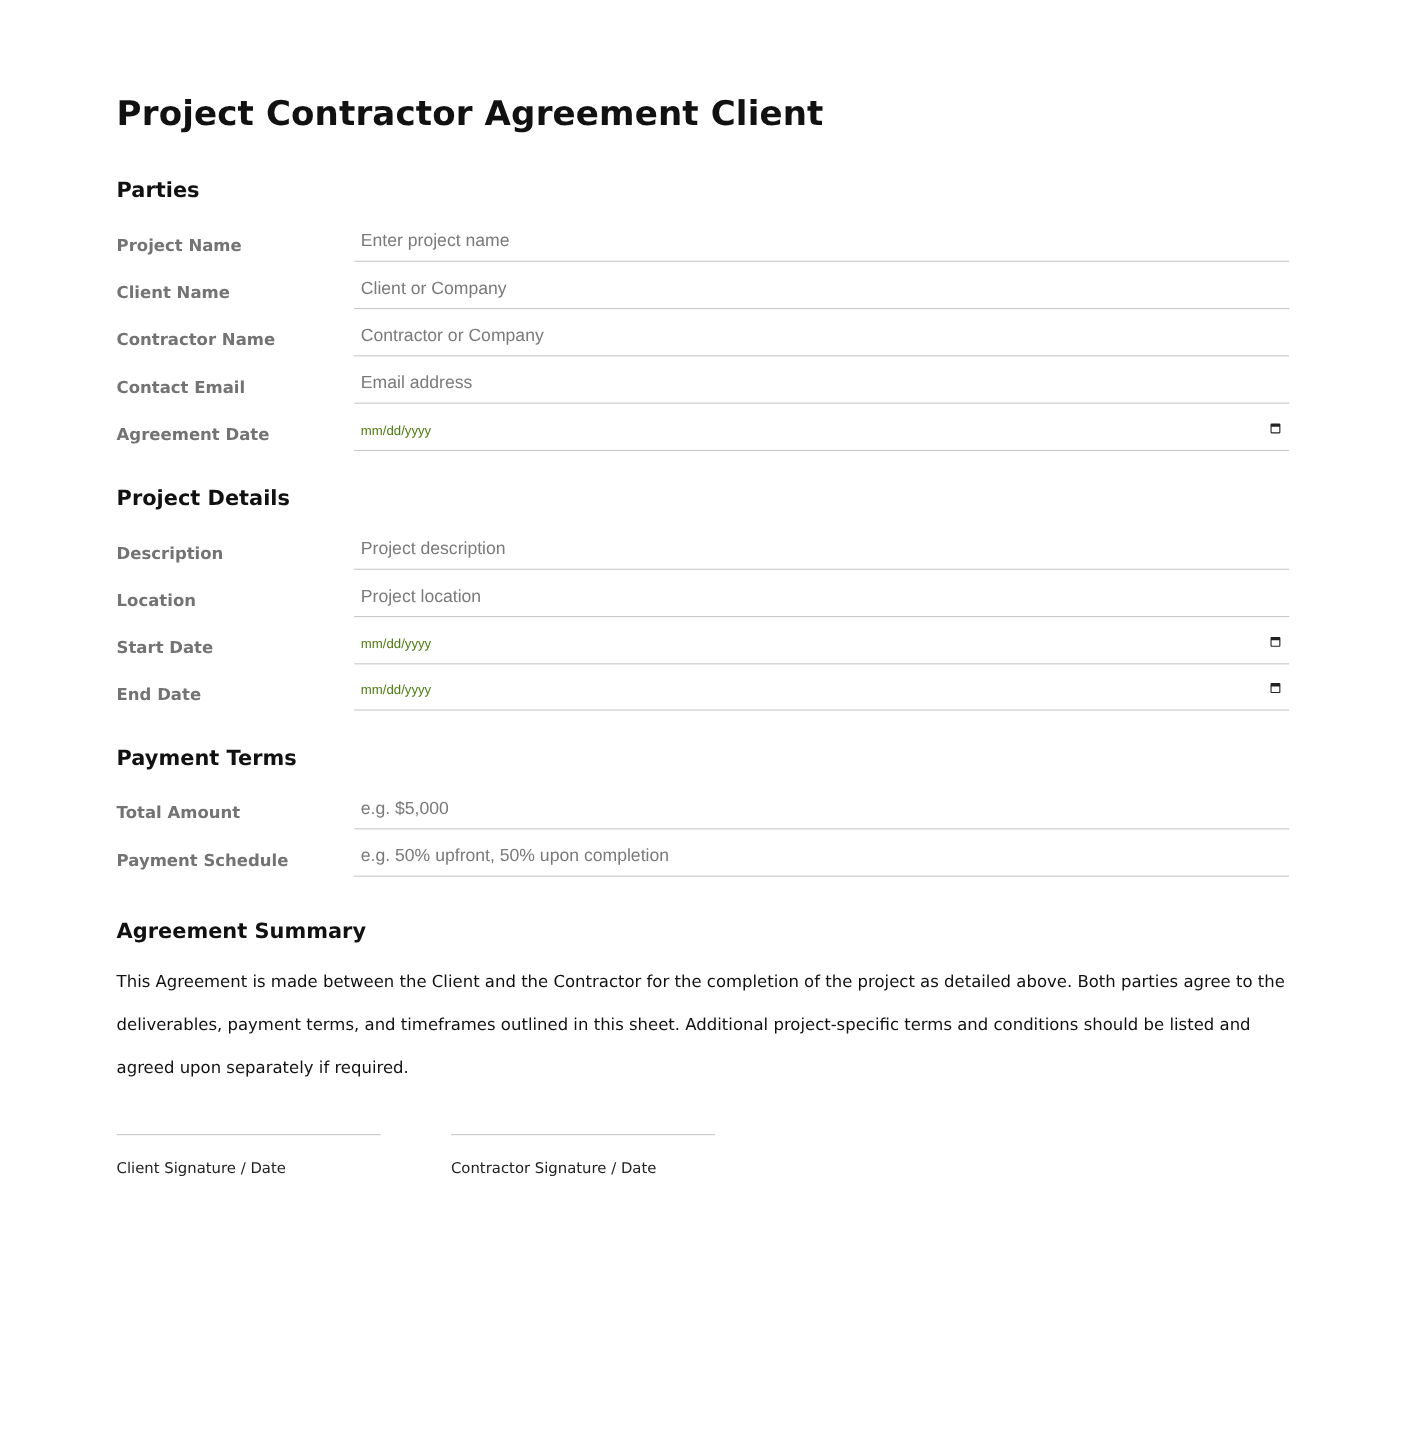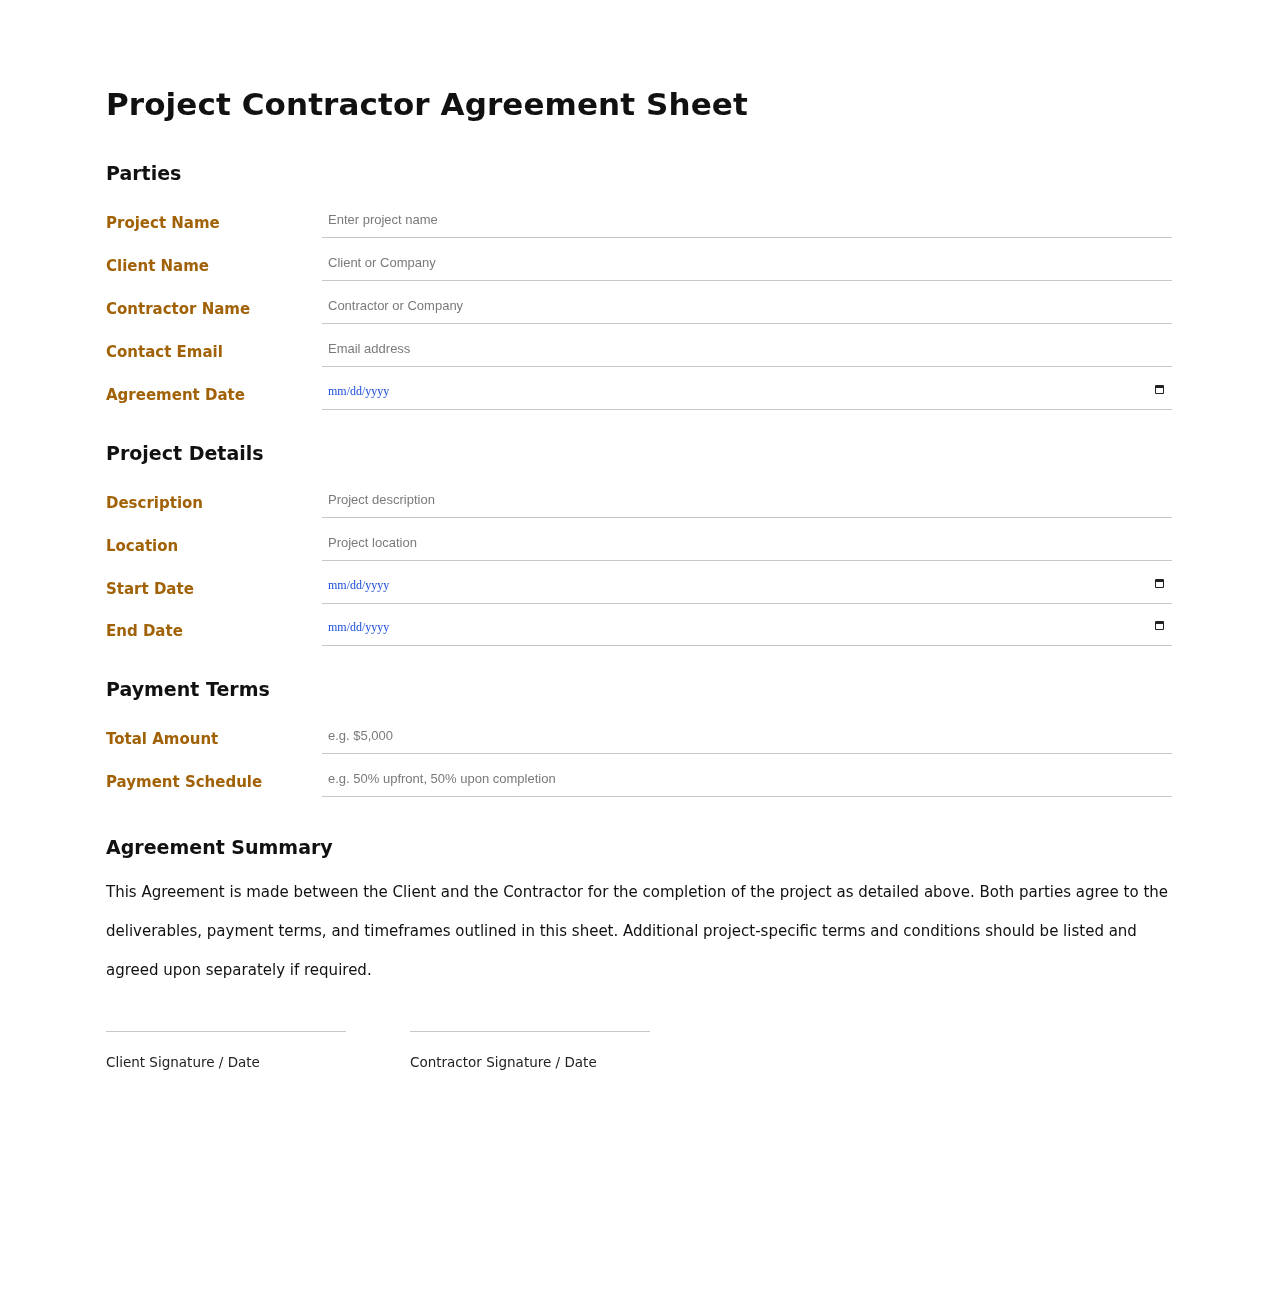--- a/index.html
+++ b/index.html
@@ -14,54 +14,54 @@
     font-size: 31px; font-weight: 600; letter-spacing: 0.1px; color: #111;
     white-space: nowrap;
   }
   h2 {
     position: absolute; left: 0; margin: 0;
     font-size: 19px; font-weight: 600; color: #111; white-space: nowrap;
   }
   .row { position: absolute; left: 0; width: 1066px; height: 43px; }
   .row label {
     position: absolute; left: 0; top: 12px;
-    font-size: 15px; font-weight: 600; color: #a16207; white-space: nowrap;
+    font-size: 15px; font-weight: 600; color: #737373; white-space: nowrap;
   }
   .row input {
     position: absolute; left: 216px; top: 0; width: 850px; height: 36px;
     box-sizing: border-box; border: none; border-bottom: 1px solid #c8c8c8;
-    padding: 0 6px; font-family: "Liberation Sans", sans-serif; font-size: 13px;
+    padding: 0 6px; font-family: "Liberation Sans", sans-serif; font-size: 16px;
     color: #111; background: transparent; outline: none;
   }
   .row input::placeholder { color: #7a7a7a; }
   .date-field {
     position: absolute; left: 216px; top: 0; width: 850px; height: 35px;
     border-bottom: 1px solid #c8c8c8; box-sizing: content-box;
   }
   .date-text {
     position: absolute; left: 6px; top: 10px;
-    font-family: Liberation Serif, serif; font-size: 12px; color: #1d4ed8;
+    font-family: Liberation Sans, sans-serif; font-size: 12px; color: #4d7c0f;
   }
   .cal-icon {
     position: absolute; right: 8px; top: 11px; width: 9px; height: 9px;
     border: 1.5px solid #222; border-top-width: 3px; border-radius: 1px; box-sizing: border-box;
   }
   .summary {
     position: absolute; left: 0; top: 873px; width: 1066px; margin: 0;
     font-size: 15px; line-height: 39px; color: #111;
   }
   .sig { position: absolute; top: 1031px; width: 240px; }
   .sig .line { height: 0; border-top: 1px solid #c8c8c8; }
   .sig .cap { margin-top: 22px; font-size: 13.5px; color: #222; white-space: nowrap; }
 </style>
 </head>
 <body>
 
 <div class="page">
-  <h1>Project Contractor Agreement Sheet</h1>
+  <h1>Project Contractor Agreement Client</h1>
 
   <h2 style="top:162px;">Parties</h2>
 
   <div class="row" style="top:202px;">
     <label>Project Name</label>
     <input type="text" placeholder="Enter project name" style="">
   </div>
   <div class="row" style="top:245px;">
     <label>Client Name</label>
     <input type="text" placeholder="Client or Company" style="">

